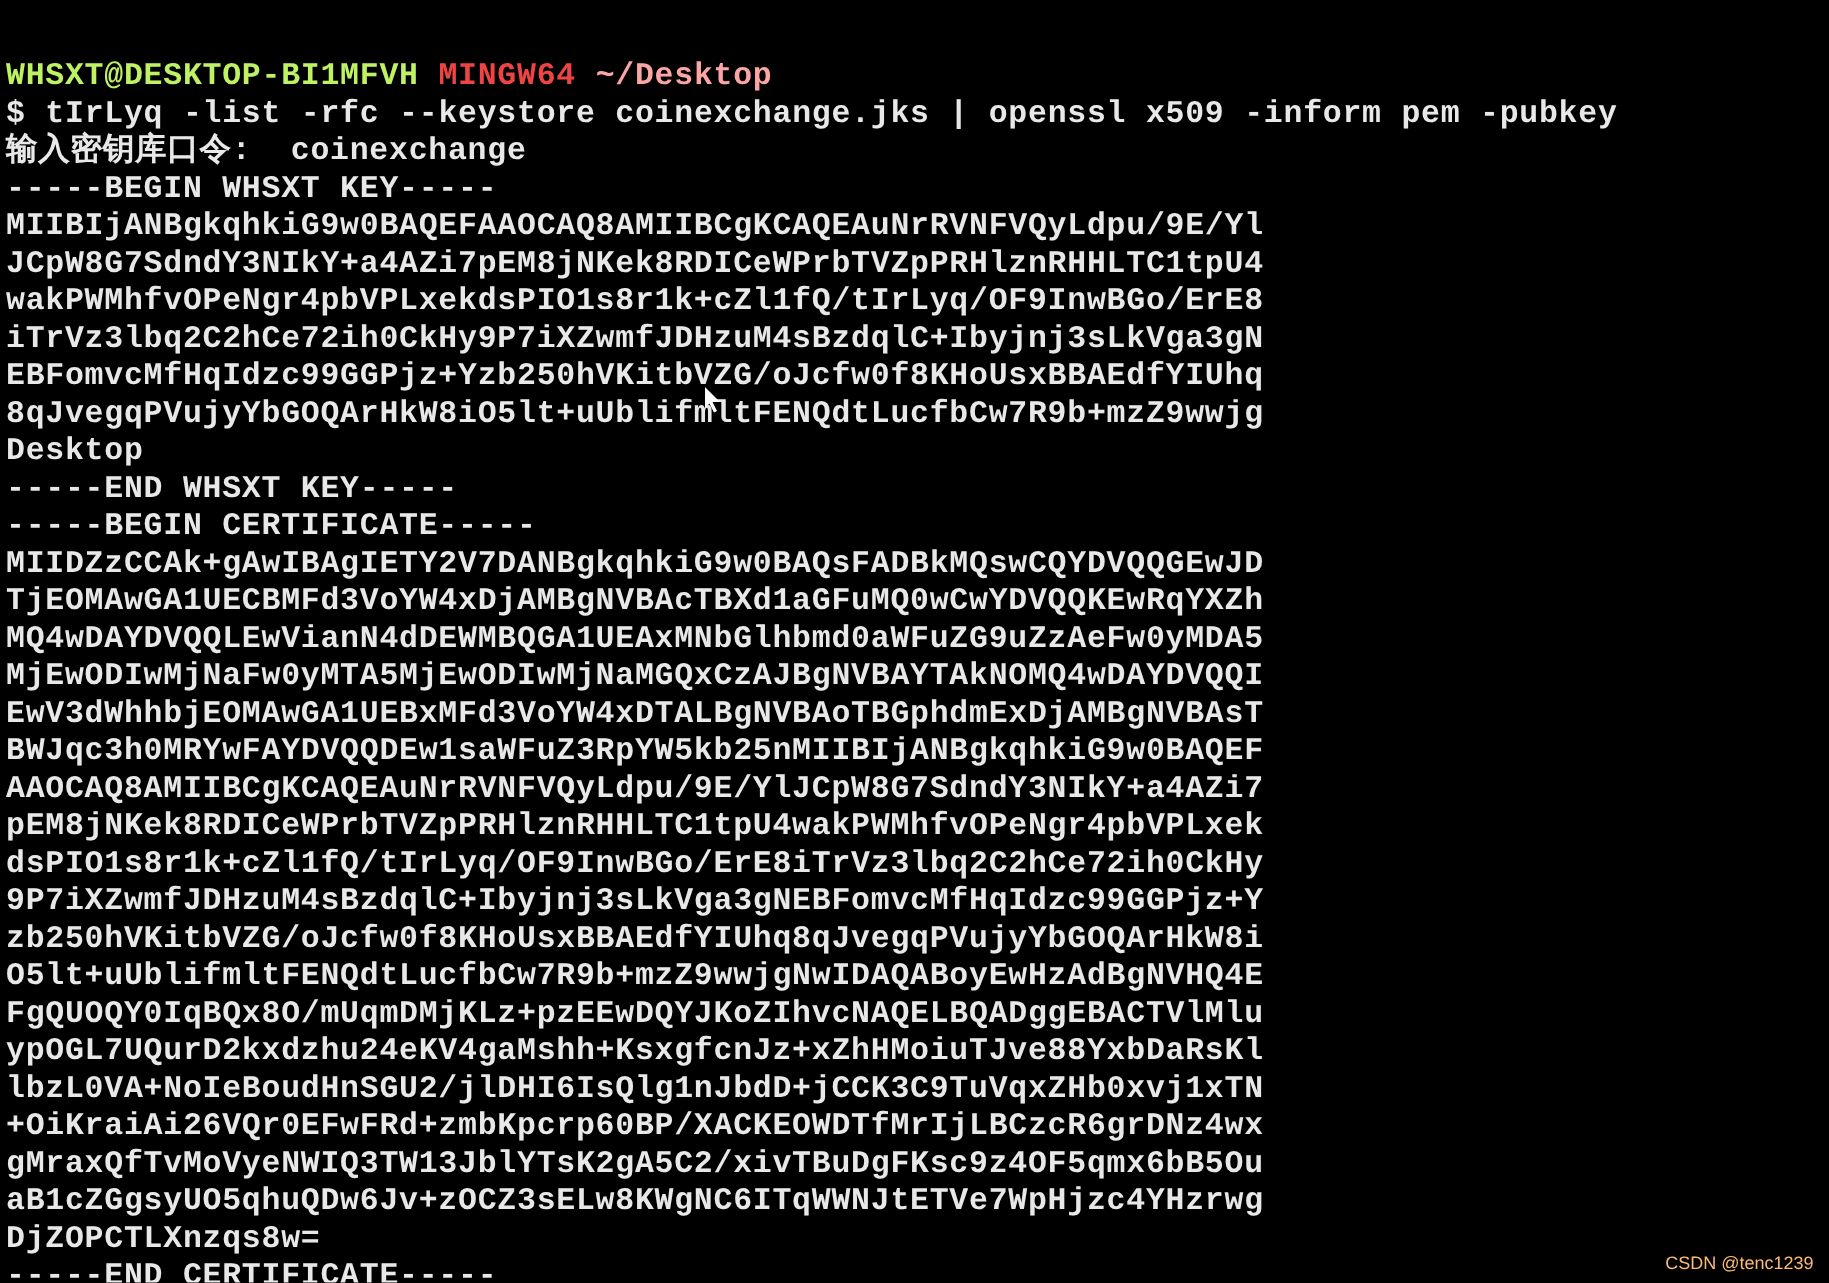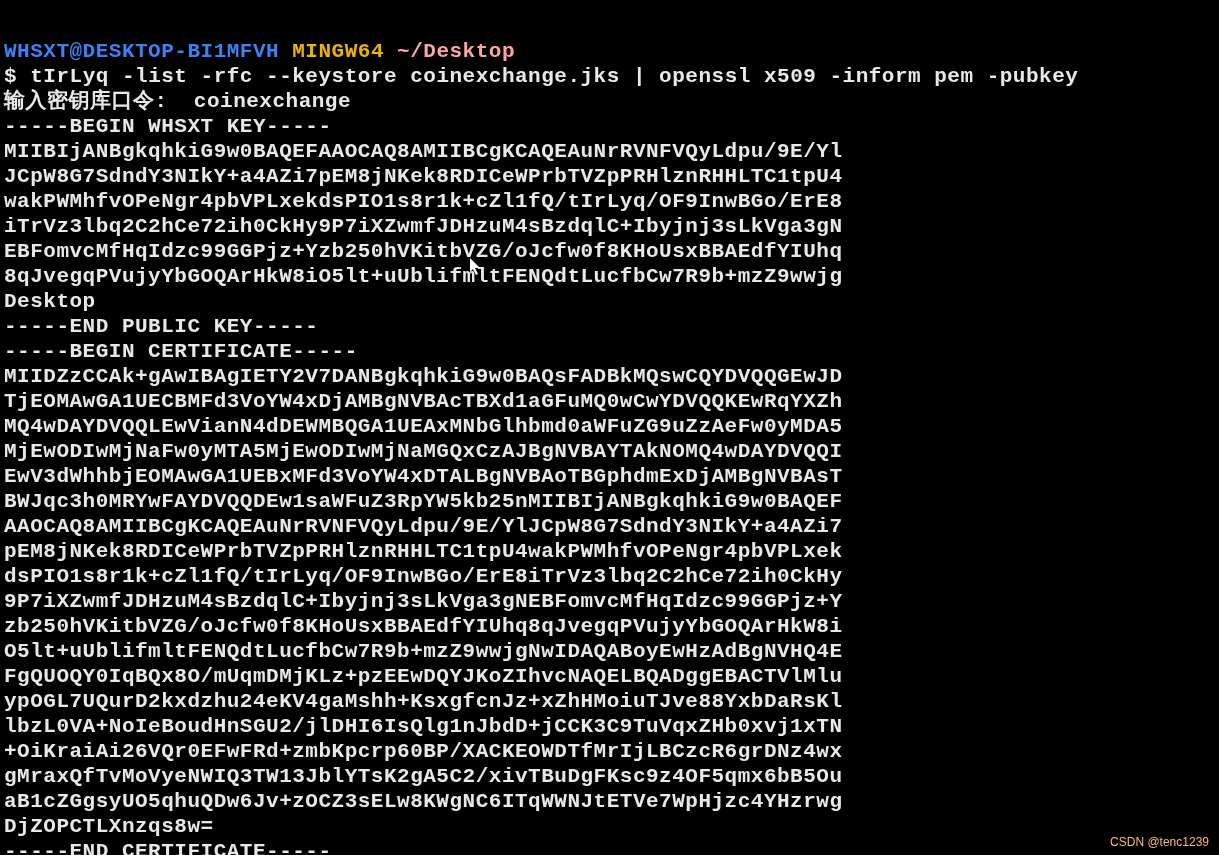--- a/index.html
+++ b/index.html
@@ -14,22 +14,22 @@
     font-family: "Consolas", "Courier New", monospace;
     font-size: 21px;
     line-height: 25px;
     color: #c0c0c0;
     padding: 14px 4px 4px 4px;
     white-space: pre;
     letter-spacing: 0.5px;
     font-weight: bold;
     position: relative;
   }
-  .prompt-user { color: #3b82f6; }
-  .prompt-os   { color: #eab308; }
+  .prompt-user { color: #bef264; }
+  .prompt-os   { color: #ef4444; }
   .prompt-path { color: #fca5a5; }
   .output      { color: #e8e8e8; }
   .watermark {
     position: absolute;
     right: 10px;
     bottom: 6px;
     color: #fdba74;
     font-family: sans-serif;
     font-size: 12px;
     font-weight: normal;
@@ -52,21 +52,21 @@
 <span class="output">$</span> <span class="output">tIrLyq -list -rfc --keystore coinexchange.jks | openssl x509 -inform pem -pubkey</span>
 <span class="output">输入密钥库口令:</span>  <span class="output">coinexchange</span>
 <span class="output">-----BEGIN WHSXT KEY-----</span>
 <span class="output">MIIBIjANBgkqhkiG9w0BAQEFAAOCAQ8AMIIBCgKCAQEAuNrRVNFVQyLdpu/9E/Yl</span>
 <span class="output">JCpW8G7SdndY3NIkY+a4AZi7pEM8jNKek8RDICeWPrbTVZpPRHlznRHHLTC1tpU4</span>
 <span class="output">wakPWMhfvOPeNgr4pbVPLxekdsPIO1s8r1k+cZl1fQ/tIrLyq/OF9InwBGo/ErE8</span>
 <span class="output">iTrVz3lbq2C2hCe72ih0CkHy9P7iXZwmfJDHzuM4sBzdqlC+Ibyjnj3sLkVga3gN</span>
 <span class="output">EBFomvcMfHqIdzc99GGPjz+Yzb250hVKitbVZG/oJcfw0f8KHoUsxBBAEdfYIUhq</span>
 <span class="output">8qJvegqPVujyYbGOQArHkW8iO5lt+uUblifmltFENQdtLucfbCw7R9b+mzZ9wwjg</span>
 <span class="output">Desktop</span>
-<span class="output">-----END PUBLIC KEY-----</span>
+<span class="output">-----END WHSXT KEY-----</span>
 <span class="output">-----BEGIN CERTIFICATE-----</span>
 <span class="output">MIIDZzCCAk+gAwIBAgIETY2V7DANBgkqhkiG9w0BAQsFADBkMQswCQYDVQQGEwJD</span>
 <span class="output">TjEOMAwGA1UECBMFd3VoYW4xDjAMBgNVBAcTBXd1aGFuMQ0wCwYDVQQKEwRqYXZh</span>
 <span class="output">MQ4wDAYDVQQLEwVianN4dDEWMBQGA1UEAxMNbGlhbmd0aWFuZG9uZzAeFw0yMDA5</span>
 <span class="output">MjEwODIwMjNaFw0yMTA5MjEwODIwMjNaMGQxCzAJBgNVBAYTAkNOMQ4wDAYDVQQI</span>
 <span class="output">EwV3dWhhbjEOMAwGA1UEBxMFd3VoYW4xDTALBgNVBAoTBGphdmExDjAMBgNVBAsT</span>
 <span class="output">BWJqc3h0MRYwFAYDVQQDEw1saWFuZ3RpYW5kb25nMIIBIjANBgkqhkiG9w0BAQEF</span>
 <span class="output">AAOCAQ8AMIIBCgKCAQEAuNrRVNFVQyLdpu/9E/YlJCpW8G7SdndY3NIkY+a4AZi7</span>
 <span class="output">pEM8jNKek8RDICeWPrbTVZpPRHlznRHHLTC1tpU4wakPWMhfvOPeNgr4pbVPLxek</span>
 <span class="output">dsPIO1s8r1k+cZl1fQ/tIrLyq/OF9InwBGo/ErE8iTrVz3lbq2C2hCe72ih0CkHy</span>

